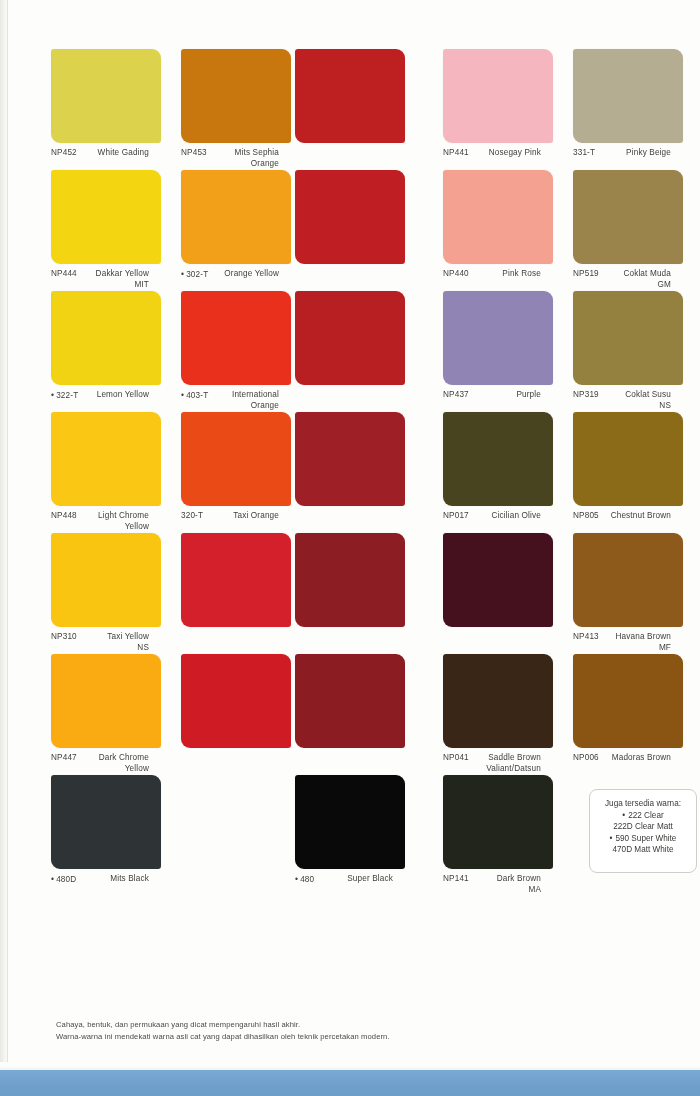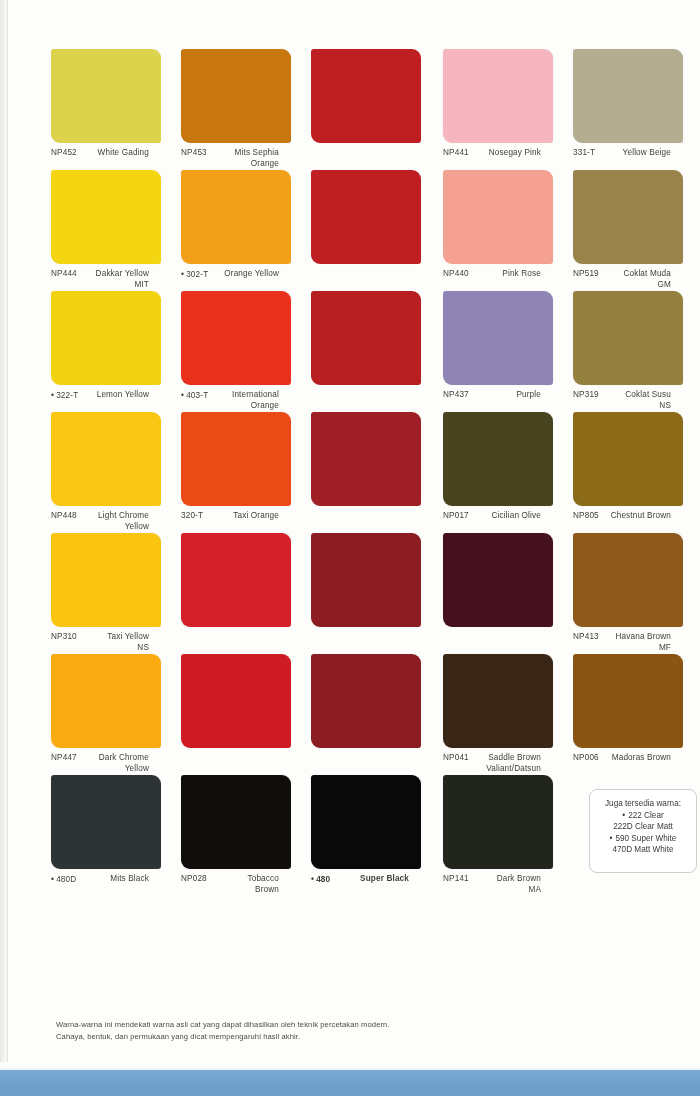--- a/index.html
+++ b/index.html
@@ -48,21 +48,21 @@
     position: relative;
     height: 121px;
   }
   .cell {
     position: absolute;
     top: 0;
     width: 98px;
   }
   .cell.c0 { left: 0px; }
   .cell.c1 { left: 130px; }
-  .cell.c2 { left: 260px; font-weight: bold; }
+  .cell.c2 { left: 244px; }
   .cell.c3 { left: 392px; }
   .cell.c4 { left: 522px; }
 
   .swatch {
     width: 110px;
     height: 94px;
     border-radius: 3px 9px 3px 9px;
     box-shadow: 0 0 2px rgba(0,0,0,0.05);
   }
 
@@ -183,21 +183,21 @@
           <div class="swatch" style="background: rgb(245, 182, 191);"></div>
           <div class="labels">
             <span class="code">NP441</span>
             <span class="name">Nosegay Pink</span>
           </div>
         </div>
         <div class="cell c4">
           <div class="swatch" style="background: rgb(181, 173, 146);"></div>
           <div class="labels">
             <span class="code">331-T</span>
-            <span class="name">Yellow Beige</span>
+            <span class="name">Pinky Beige</span>
           </div>
         </div>
       </div>
       <div class="row">
         <div class="cell c0">
           <div class="swatch" style="background: rgb(243, 213, 18);"></div>
           <div class="labels">
             <span class="code">NP444</span>
             <span class="name">Dakkar Yellow
 MIT</span>
@@ -363,28 +363,20 @@
             <span class="name">Madoras Brown</span>
           </div>
         </div>
       </div>
       <div class="row">
         <div class="cell c0">
           <div class="swatch" style="background: rgb(46, 52, 54);"></div>
           <div class="labels">
             <span class="code dot">480D</span>
             <span class="name">Mits Black</span>
-          </div>
-        </div>
-        <div class="cell c1">
-          <div class="swatch" style="background: rgb(16, 13, 12);"></div>
-          <div class="labels">
-            <span class="code">NP028</span>
-            <span class="name">Tobacco
-Brown</span>
           </div>
         </div>
         <div class="cell c2">
           <div class="swatch" style="background: rgb(9, 9, 9);"></div>
           <div class="labels">
             <span class="code dot">480</span>
             <span class="name">Super Black</span>
           </div>
         </div>
         <div class="cell c3">
@@ -402,19 +394,19 @@
     <div class="note-title">Juga tersedia warna:</div>
     <ul>
         <li class="bulleted">222 Clear</li>
         <li>222D Clear Matt</li>
         <li class="bulleted">590 Super White</li>
         <li>470D Matt White</li>
       </ul>
   </div>
 
   <div id="footer">
+    <p>Cahaya, bentuk, dan permukaan yang dicat mempengaruhi hasil akhir.</p>
     <p>Warna-warna ini mendekati warna asli cat yang dapat dihasilkan oleh teknik percetakan modern.</p>
-    <p>Cahaya, bentuk, dan permukaan yang dicat mempengaruhi hasil akhir.</p>
   </div>
 
   <div id="bottom-band-edge"></div>
   <div id="bottom-band"></div>
 </div>
 
 </body></html>

